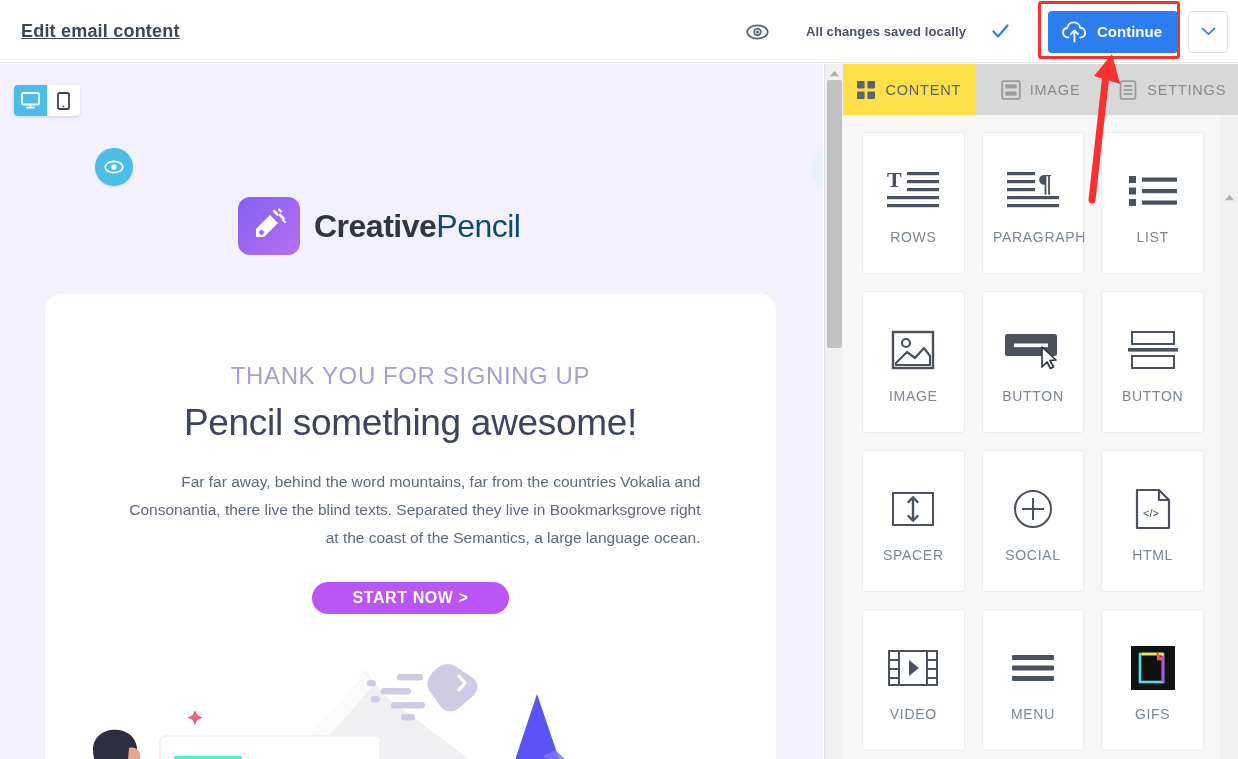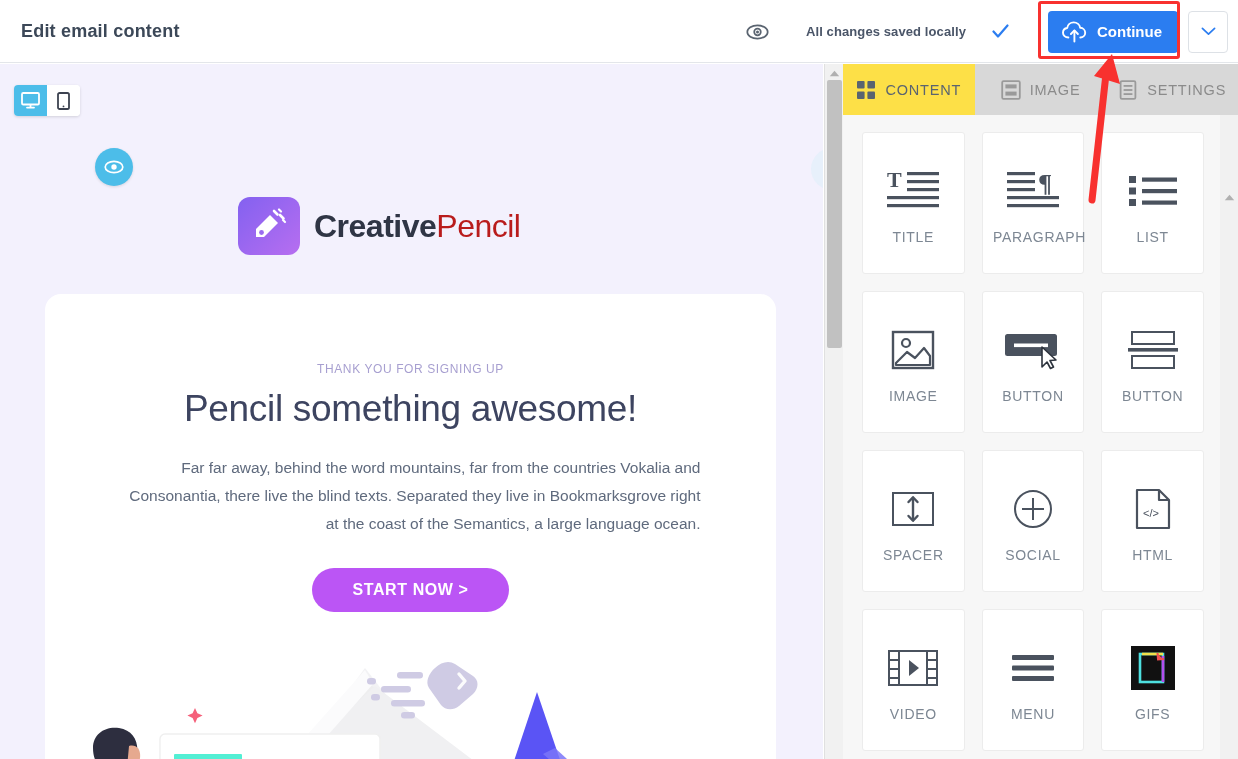--- a/index.html
+++ b/index.html
@@ -12,21 +12,21 @@
   .app { position: relative; width: 1238px; height: 759px; }
 
   
   .topbar {
     position: absolute; left: 0; top: 0; width: 1238px; height: 63px;
     background: #ffffff; border-bottom: 1px solid #e3e6ea;
     display: flex; align-items: center;
   }
   .page-title {
     margin-left: 21px; font-size: 18px; font-weight: bold;
-    color: #3c4858; letter-spacing: .2px;
+    color: #3c4858; letter-spacing: .2px; text-decoration: underline;
   }
   .topbar-right {
     position: absolute; right: 10px; top: 0; height: 63px;
     display: flex; align-items: center; gap: 17px;
   }
   .eye-btn {
     width: 38px; height: 38px; display: flex; align-items: center;
     justify-content: center; cursor: pointer; margin-right: 12px;
   }
   .saved-text {
@@ -87,42 +87,42 @@
     position: absolute; left: 238px; top: 133px;
     display: flex; align-items: center; gap: 14px;
   }
   .logo-mark {
     width: 62px; height: 58px; border-radius: 12px;
     background: linear-gradient(135deg, #8361f0 0%, #b76ef0 100%);
     display: flex; align-items: center; justify-content: center;
   }
   .logo-text { font-size: 32px; letter-spacing: -.5px; }
   .logo-text .b { font-weight: bold; color: #2f3545; }
-  .logo-text .l { font-weight: normal; color: #b91c1c; }
+  .logo-text .l { font-weight: normal; color: #0c4a6e; }
 
   .email-card {
     position: absolute; left: 45px; top: 230px; width: 731px; height: 540px;
     background: #fff; border-radius: 16px; overflow: hidden;
   }
   .eyebrow {
-    margin-top: 68px; text-align: center; font-size: 12px;
+    margin-top: 68px; text-align: center; font-size: 24px;
     color: #a79fd0; letter-spacing: .6px;
   }
   .headline {
     margin-top: 12px; text-align: center; font-size: 37px;
     color: #3d4460; font-weight: normal; letter-spacing: -.3px;
   }
   .body-copy {
     margin: 24px auto 0; width: 580px; text-align: right;
     font-size: 15.5px; line-height: 28px; color: #5f6a7d;
   }
   .cta-row { display: flex; justify-content: center; margin-top: 30px; }
   .cta-btn {
     background: #bb55f5; color: #fff; border: none; border-radius: 24px;
-    height: 44px; padding: 0 40px; font-size: 16px; font-weight: bold;
+    height: 32px; padding: 0 40px; font-size: 16px; font-weight: bold;
     letter-spacing: .6px; cursor: pointer;
     font-family: "Liberation Sans", sans-serif;
   }
   .illus { position: relative; margin-top: 38px; height: 200px; }
   .illus svg { position: absolute; left: 0; top: 0; }
 
   
   .left-scroll {
     position: absolute; left: 824px; top: 64px; width: 19px; height: 695px;
     background: #f1f1f1; border-left: 1px solid #e0e0e0; z-index: 4;
@@ -386,21 +386,21 @@
           <div class="block-icon">
             <svg width="56" height="46" viewBox="0 0 56 46">
               <text x="2" y="19" font-family="'Liberation Serif', serif" font-size="22" font-weight="bold" fill="#4a525e">T</text>
               <rect x="22" y="4" width="32" height="3.2" fill="#4a525e"></rect>
               <rect x="22" y="12" width="32" height="3.2" fill="#4a525e"></rect>
               <rect x="22" y="20" width="32" height="3.2" fill="#4a525e"></rect>
               <rect x="2" y="28" width="52" height="3.2" fill="#4a525e"></rect>
               <rect x="2" y="36" width="52" height="3.2" fill="#4a525e"></rect>
             </svg>
           </div>
-          <div class="block-label">TITLE</div>
+          <div class="block-label">ROWS</div>
         </div>
 
         <div class="block">
           <div class="block-icon">
             <svg width="56" height="46" viewBox="0 0 56 46">
               <rect x="2" y="4" width="28" height="3.2" fill="#4a525e"></rect>
               <rect x="2" y="12" width="28" height="3.2" fill="#4a525e"></rect>
               <rect x="2" y="20" width="28" height="3.2" fill="#4a525e"></rect>
               <text x="33" y="24" font-family="'Liberation Serif', serif" font-size="26" font-weight="bold" fill="#4a525e">¶</text>
               <rect x="2" y="28" width="52" height="3.2" fill="#4a525e"></rect>

